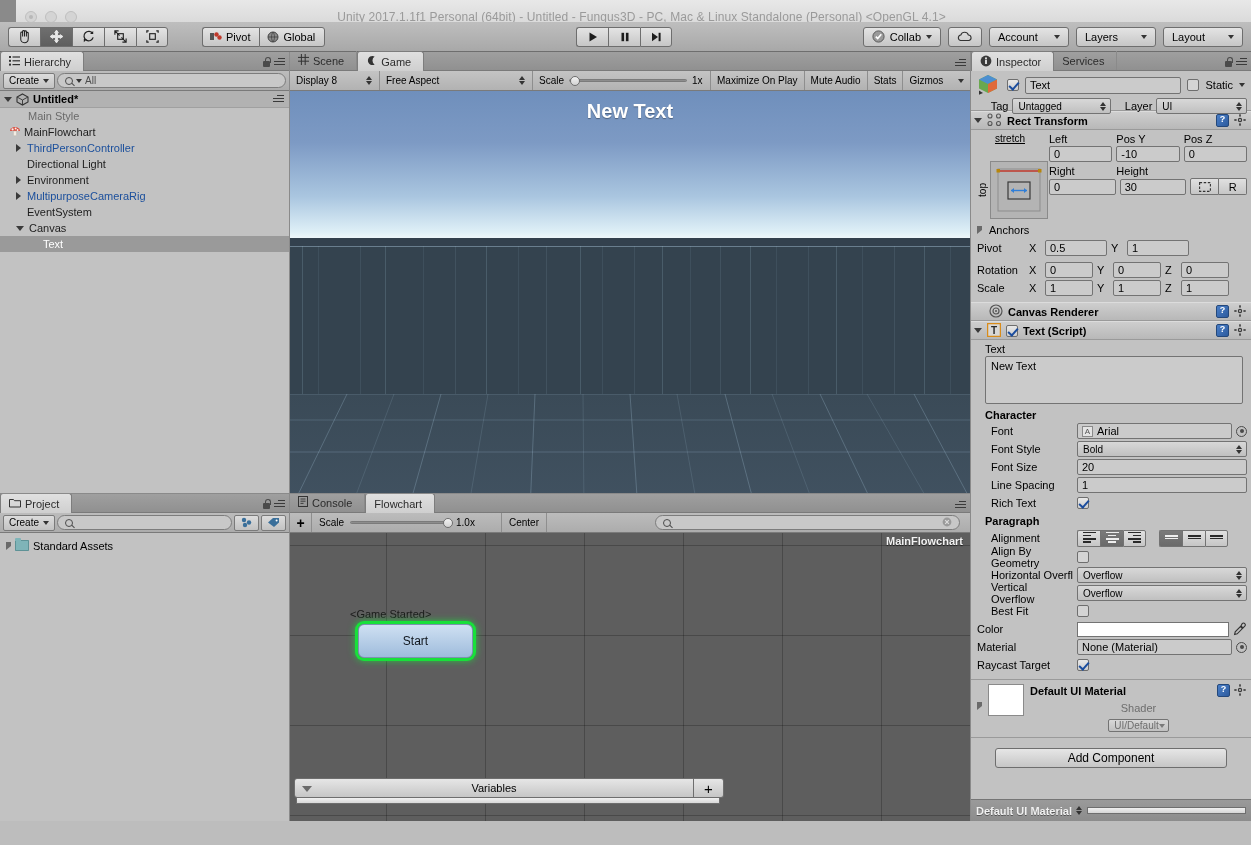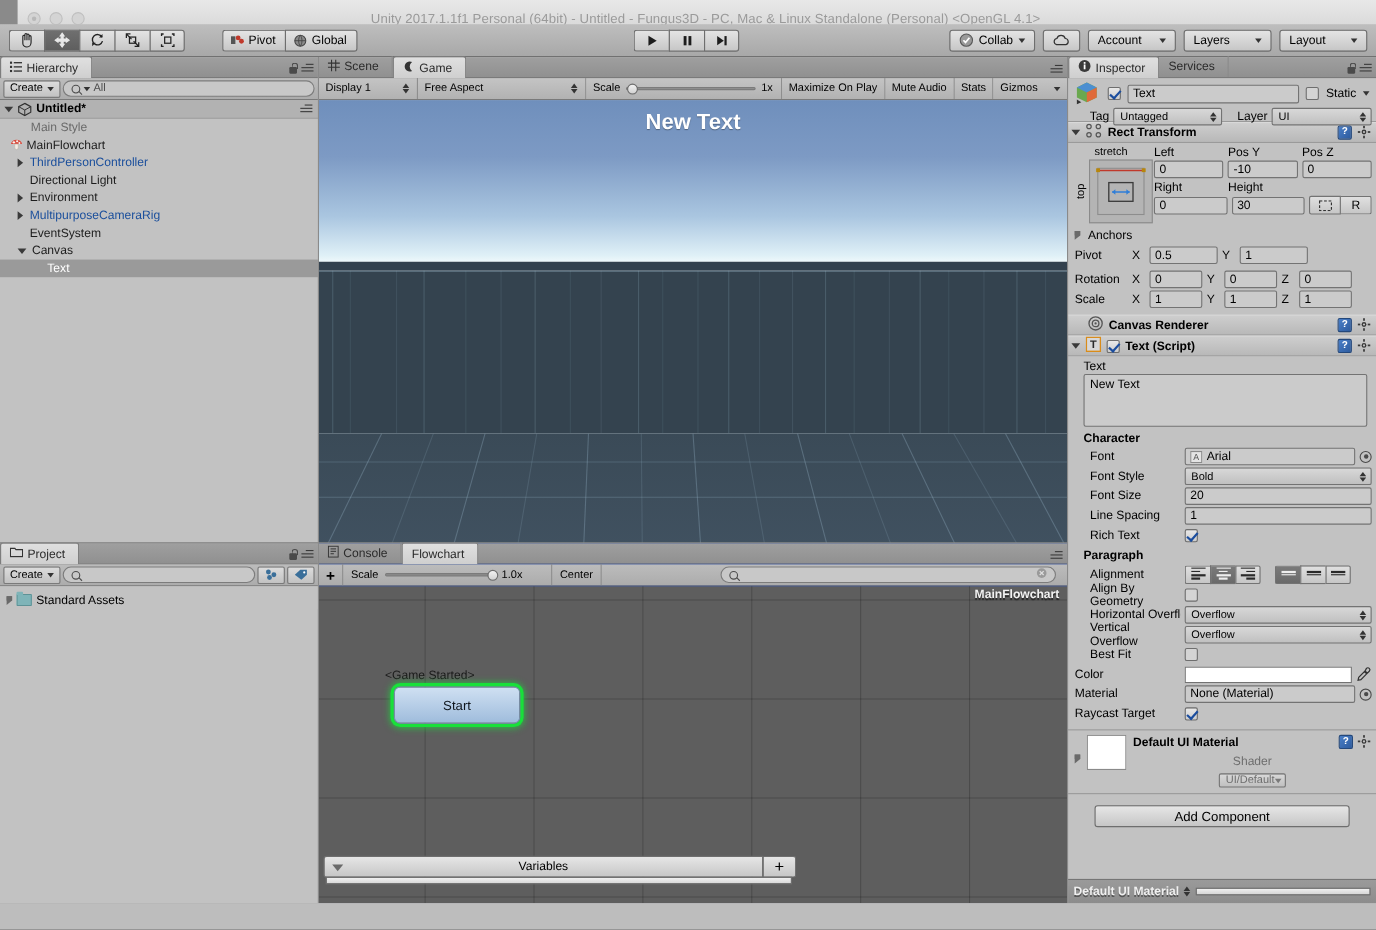--- a/index.html
+++ b/index.html
@@ -662,21 +662,21 @@
       <div class="tab-menu">
         <span class="hamb">
             <i></i>
             <i></i>
             <i></i>
           </span>
       </div>
     </div>
     <div class="gv-toolrow">
       <div class="gv-cell" style="width:90px;justify-content:space-between;">
-        <span>Display 1</span>
+        <span>Display 8</span>
         <span class="updown"></span>
       </div>
       <div class="gv-cell" style="width:153px;justify-content:space-between;">
         <span>Free Aspect</span>
         <span class="updown"></span>
       </div>
       <div class="gv-cell" style="width:178px;">
         <span>Scale</span>
         <span class="scale-track">
             <span class="scale-knob"></span>
@@ -907,21 +907,21 @@
                 <rect x="0.3" y="5.2" width="2.3" height="1.6"></rect>
                 <rect x="9.4" y="5.2" width="2.3" height="1.6"></rect>
               </g>
               <circle cx="6" cy="6" r="1" fill="#c2c2c2"></circle>
             </svg>
         </span>
       </div>
       <div class="comp-body">
         <div style="display:flex;gap:6px;">
           <div style="width:66px;flex:none;">
-            <div style="text-align:center;font-size:10px;margin-bottom:1px;">stretch</div>
+            <div style="text-align:center;font-size:10px;margin-bottom:17px;text-decoration:underline;">stretch</div>
             <div style="display:flex;align-items:center;gap:2px;">
               <div style="writing-mode:vertical-rl;transform:rotate(180deg);font-size:10px;">top</div>
               <div class="anchor-preset">
                 <svg width="56" height="56" viewBox="0 0 56 56">
                   <rect x="7" y="7" width="42" height="42" fill="none" stroke="#8d8d8d"></rect>
                   <line x1="7" y1="9" x2="49" y2="9" stroke="#c0392b" stroke-width="1.4"></line>
                   <rect x="5.5" y="7" width="3.5" height="3.5" fill="#b8860b"></rect>
                   <rect x="47" y="7" width="3.5" height="3.5" fill="#b8860b"></rect>
                   <rect x="17" y="20" width="22" height="17" fill="none" stroke="#3a3a3a" stroke-width="1.2"></rect>
                   <line x1="20" y1="28.5" x2="36" y2="28.5" stroke="#2f7ed8" stroke-width="1.4"></line>

